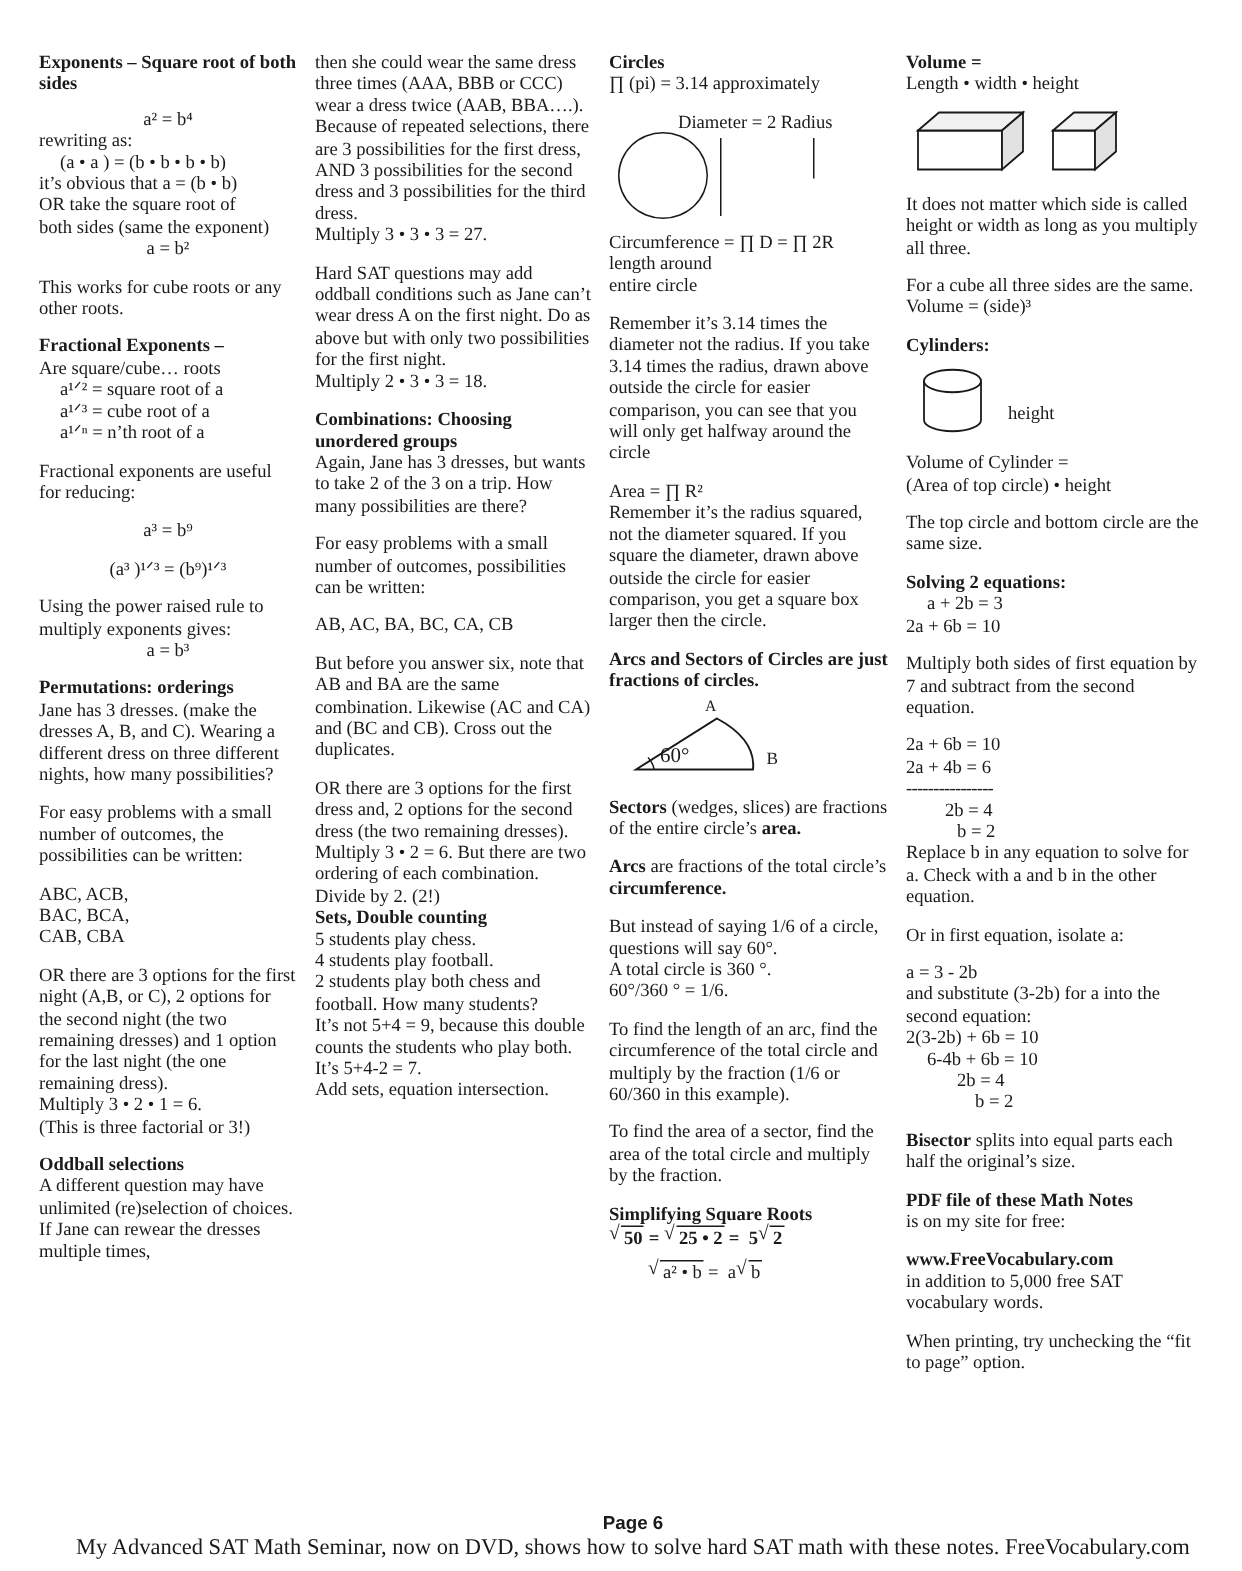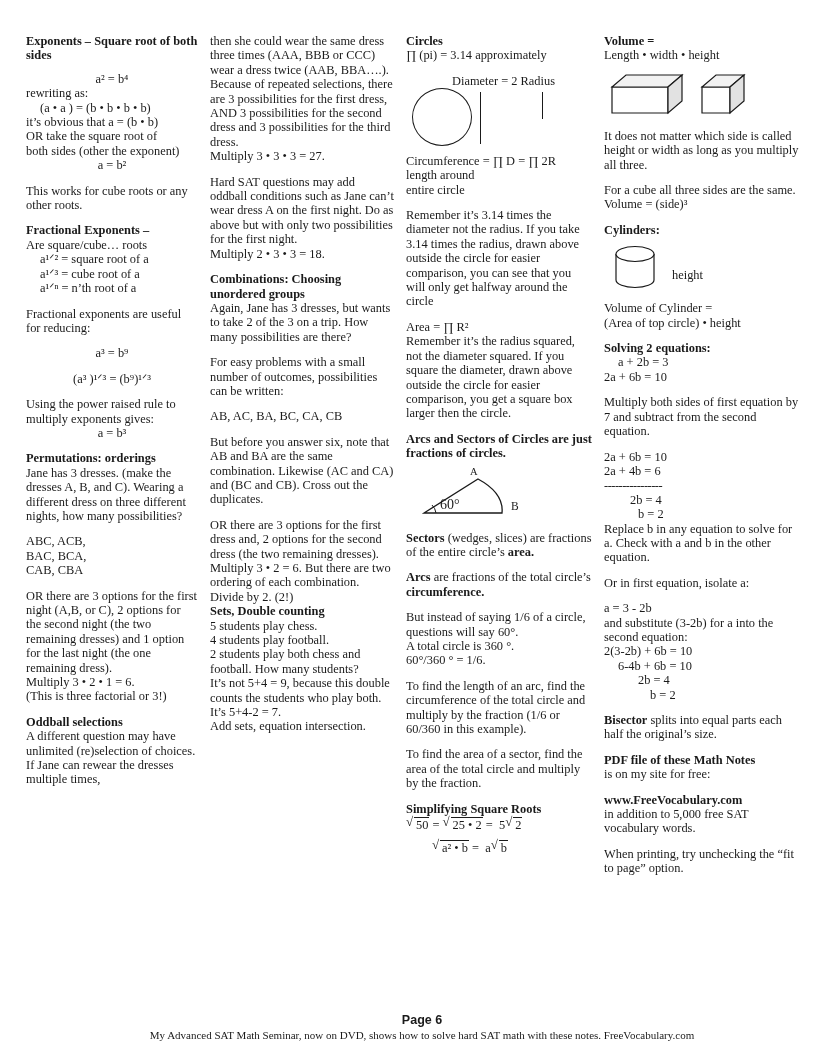--- a/index.html
+++ b/index.html
@@ -81,55 +81,56 @@
 
   
   .footer{
     position:absolute;left:16px;right:0;bottom:6px;
     text-align:center;
   }
   .footer .pg{
     font-family:"Liberation Sans","DejaVu Sans",sans-serif;
     font-weight:bold;font-size:12.5px;margin-bottom:2px;
   }
-  .footer .fl{font-size:11px;}
+  .footer .fl{font-size:15px;}
 </style>
 </head>
 <body>
 
 <div class="page">
   <div class="columns">
 
     <div class="col c1">
       <div class="blk h">Exponents – Square root of both sides</div>
       <div class="blk tight" style="margin-top:9px;">
         <div class="ctr">a²  =  b⁴</div>
         <div>rewriting as:</div>
         <div class="ind">(a • a ) = (b • b • b • b)</div>
         <div>it’s obvious that a =  (b • b)</div>
         <div>OR take the square root of</div>
-        <div>both sides  (other the exponent)</div>
+        <div>both sides  (same the exponent)</div>
         <div class="ctr">a =  b²</div>
       </div>
       <div class="blk" style="margin-top:11px;">This works for cube roots or any other roots.</div>
 
       <div class="h">Fractional Exponents –</div>
       <div>Are square/cube… roots</div>
       <div class="ind">a¹ᐟ² = square root of a</div>
       <div class="ind">a¹ᐟ³ = cube root of a</div>
       <div class="blk ind">a¹ᐟⁿ = n’th root of a</div>
 
       <div class="blk">Fractional exponents are useful for reducing:</div>
       <div class="blk ctr">a³  =  b⁹</div>
       <div class="blk ctr">(a³ )¹ᐟ³ = (b⁹)¹ᐟ³</div>
       <div>Using the power raised rule to multiply exponents gives:</div>
       <div class="blk ctr">a =  b³</div>
 
       <div class="blk h">Permutations: orderings</div>
       <div class="blk">Jane has 3 dresses. (make the dresses A, B, and C).  Wearing a different dress on three different nights, how many possibilities?</div>
+      <div class="blk">For easy problems with a small number of outcomes, the possibilities can be written:</div>
       <div>ABC,  ACB,</div>
       <div>BAC,  BCA,</div>
       <div class="blk">CAB,  CBA</div>
       <div>OR there are 3 options for the first night (A,B, or C), 2 options for the second night (the two remaining dresses) and 1 option for the last night (the one remaining dress).</div>
       <div>Multiply 3 • 2  • 1 = 6.</div>
       <div class="blk">(This is three factorial or 3!)</div>
 
       <div class="blk h">Oddball selections</div>
       <div class="blk">A different question may have unlimited (re)selection of choices.  If Jane can rewear the dresses multiple times,</div>
     </div>
@@ -202,21 +203,21 @@
 
       <div>But instead of saying 1/6 of a circle, questions will say 60°.</div>
       <div>A total circle is 360 °.</div>
       <div class="blk">60°/360 ° = 1/6.</div>
 
       <div class="blk">To find the length of an arc, find the circumference of the total circle and multiply by the fraction (1/6 or 60/360 in this example).</div>
       <div class="blk">To find the area of a sector, find the area of the total circle and multiply by the fraction.</div>
 
       <div class="blk h">Simplifying Square Roots</div>
 
-      <div style="margin-bottom:7px;">
+      <div style="margin-bottom:7px;font-weight:bold;">
         <span class="sq"><span class="sqb">50</span></span>
         =
         <span class="sq"><span class="sqb">25 • 2</span></span>
         =&nbsp;
         <span>5</span><span class="sq"><span class="sqb">2</span></span>
       </div>
       <div class="ind2">
         <span class="sq"><span class="sqb">a² • b</span></span>
         =&nbsp;
         <span>a</span><span class="sq"><span class="sqb">b</span></span>
@@ -250,20 +251,21 @@
           <path d="M6 12 L6 38" stroke="#1a1a1a" stroke-width="1.2" fill="none"></path>
           <path d="M44 12 L44 38" stroke="#1a1a1a" stroke-width="1.2" fill="none"></path>
           <ellipse cx="25" cy="12" rx="19" ry="7.5" fill="#ffffff" stroke="#1a1a1a" stroke-width="1.2"></ellipse>
           <path d="M6 38 A19 7.5 0 0 0 44 38" fill="none" stroke="#1a1a1a" stroke-width="1.2"></path>
         </svg>
         <span class="clab">height</span>
       </div>
 
       <div>Volume of Cylinder =</div>
       <div class="blk">(Area of top circle) • height</div>
+      <div class="blk">The top circle and bottom circle are the same size.</div>
 
       <div class="blk h">Solving 2 equations:</div>
       <div class="ind">a + 2b =  3</div>
       <div class="blk">2a + 6b = 10</div>
 
       <div class="blk">Multiply both sides of first equation by 7 and subtract from the second equation.</div>
 
       <div>2a + 6b = 10</div>
       <div>2a + 4b =   6</div>
       <div class="dashline">----------------</div>

